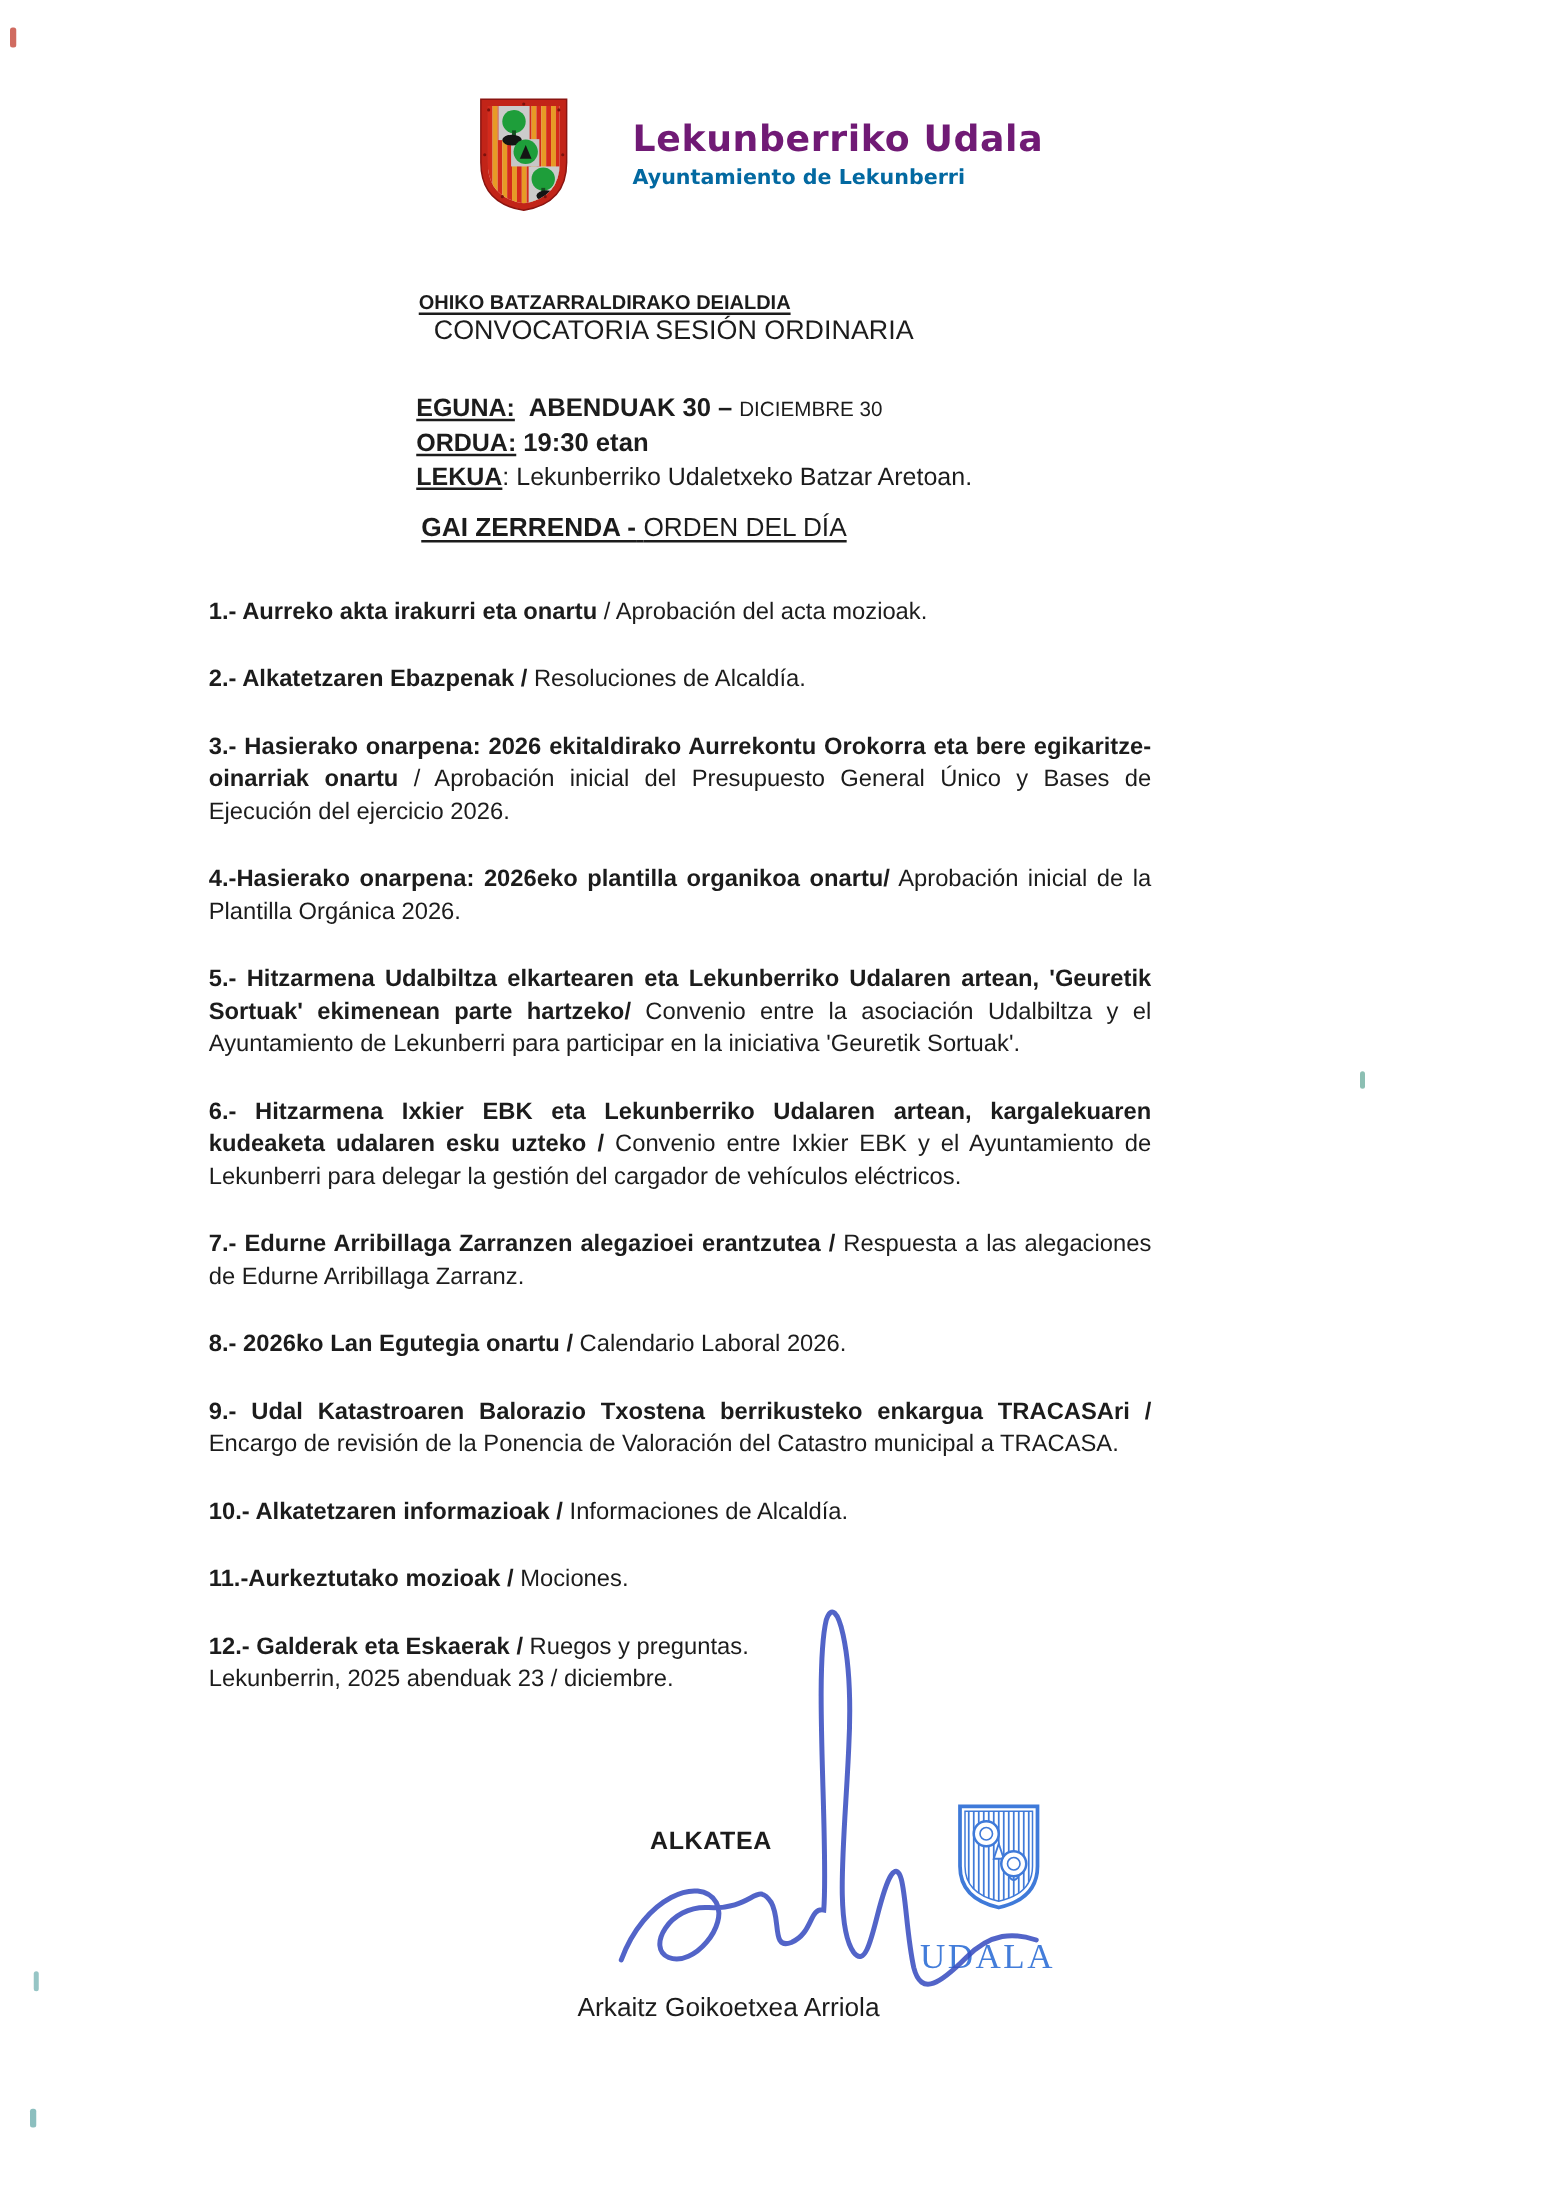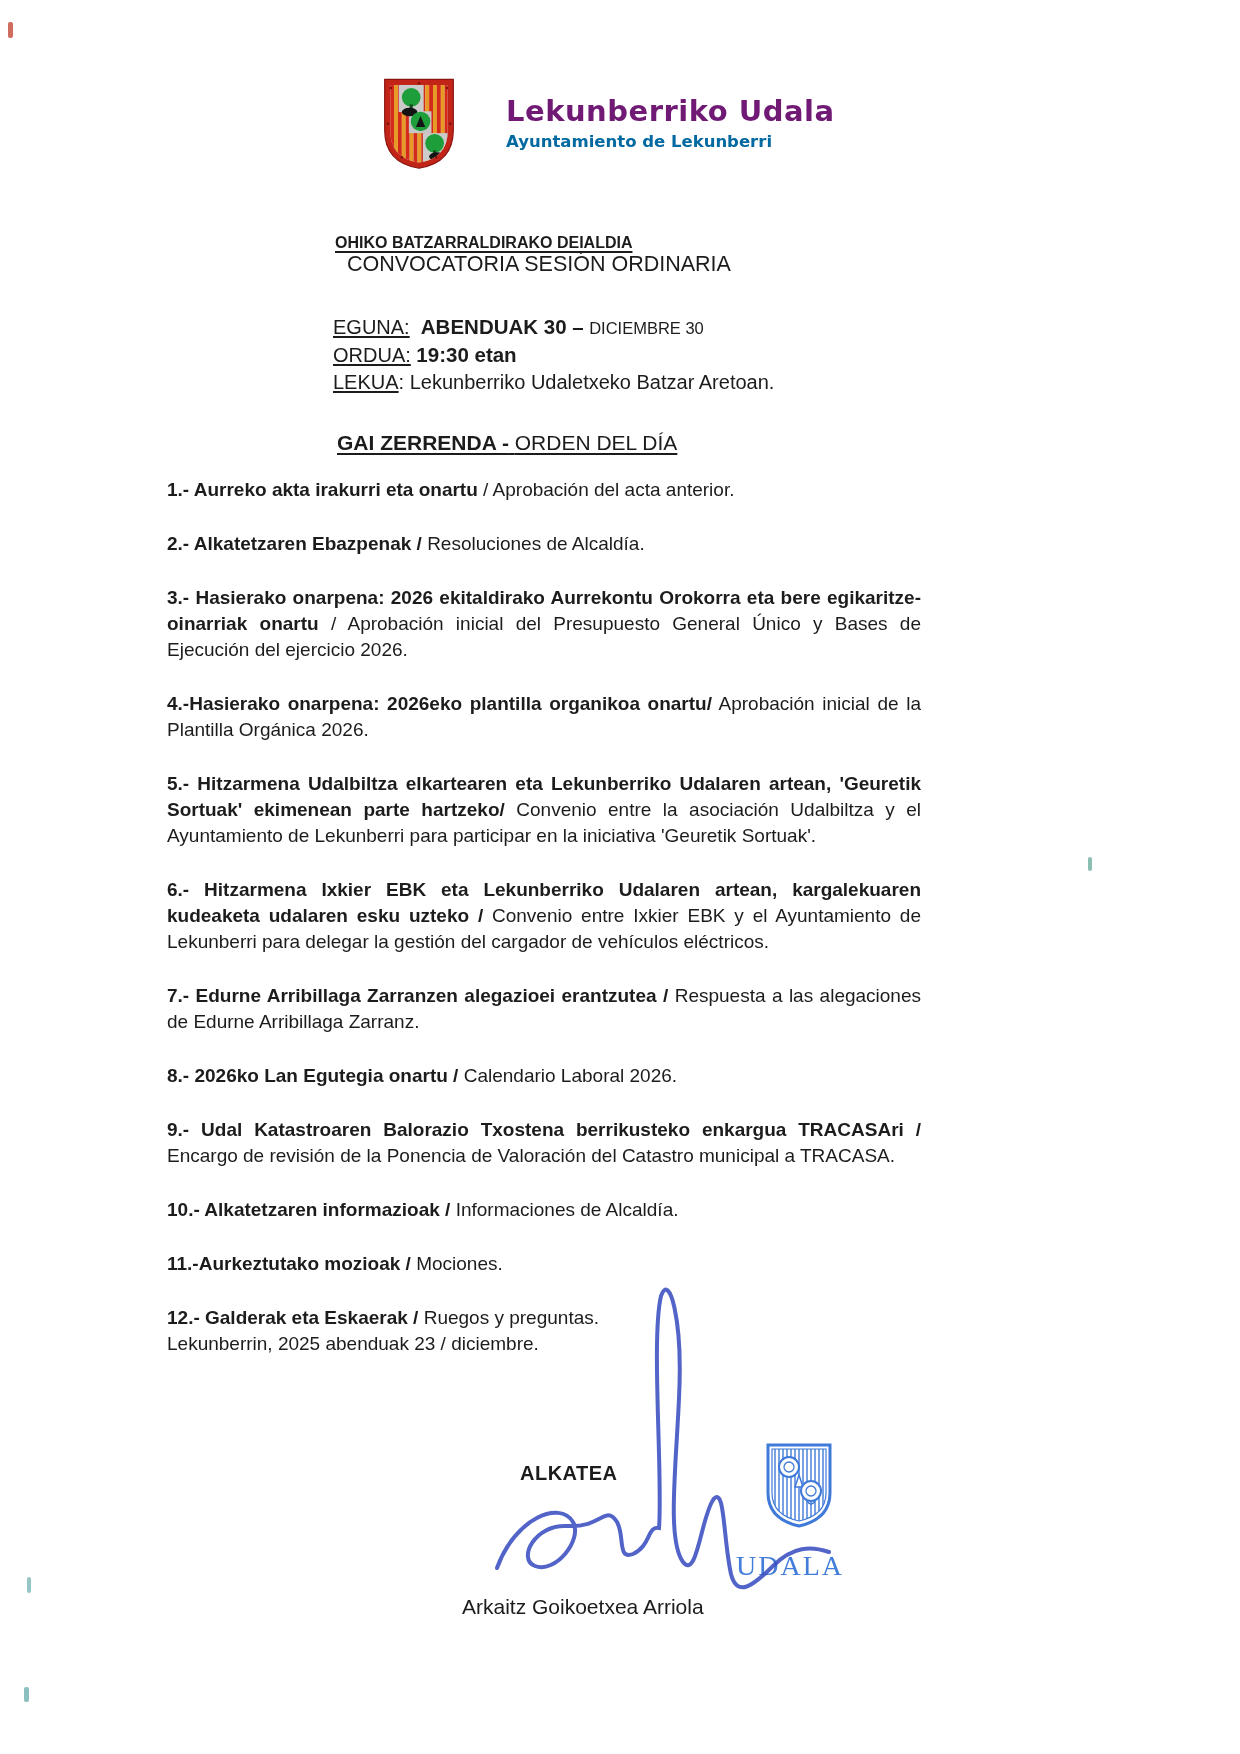--- a/index.html
+++ b/index.html
@@ -16,26 +16,26 @@
   .org-sub  { font-family:"DejaVu Sans", sans-serif; font-weight:bold; font-size:16.5px; margin-top:4px; color:#0369a1; }
 
   
   .title-block { position:absolute; left:335px; top:234px; }
   .title-eu { font-size:16px; font-weight:bold; text-decoration:underline; text-decoration-thickness:2px; text-underline-offset:3px; }
   .title-es { font-size:21.5px; margin-top:0; margin-left:12px; }
 
   
   .meta { position:absolute; left:333px; top:315px; font-size:20px; }
   .meta .row { height:28px; white-space:nowrap; }
-  .mlabel { font-weight:normal; text-decoration:underline; text-decoration-thickness:2px; text-underline-offset:2px; }
+  .mlabel { font-weight:bold; text-decoration:underline; text-decoration-thickness:2px; text-underline-offset:2px; }
   .mbold { font-weight:bold; font-size:20.5px; }
   .msmall { font-size:16.5px; }
 
   
-  .gai { position:absolute; left:337px; top:431px; font-size:21px;
+  .gai { position:absolute; left:337px; top:411px; font-size:21px;
          text-decoration:underline; text-decoration-thickness:2px; text-underline-offset:3px; }
   .gai .eu { font-weight:bold; }
 
   
   .agenda { position:absolute; left:167px; top:477px; width:754px;
             font-size:19px; line-height:26px; }
   .agenda p { margin:0 0 28px; text-align:justify; }
   .agenda p.tight { margin-bottom:0; }
   .agenda .eu { font-weight:bold; }
   .closing { margin:0; text-align:left; }
@@ -137,21 +137,21 @@
       <span class="mlabel">LEKUA</span><span>: Lekunberriko Udaletxeko Batzar Aretoan.</span>
     </div>
   </div>
 
   <div class="gai">
     <span class="eu">GAI ZERRENDA -</span>
     <span>ORDEN DEL DÍA</span>
   </div>
 
   <div class="agenda">
-    <p><span class="eu">1.- Aurreko akta irakurri eta onartu</span> <span>/ Aprobación del acta anterior.</span></p>
+    <p><span class="eu">1.- Aurreko akta irakurri eta onartu</span> <span>/ Aprobación del acta mozioak.</span></p>
     <p><span class="eu">2.- Alkatetzaren Ebazpenak /</span> <span>Resoluciones de Alcaldía.</span></p>
     <p><span class="eu">3.- Hasierako onarpena: 2026 ekitaldirako Aurrekontu Orokorra eta bere egikaritze-oinarriak onartu</span> <span>/ Aprobación inicial del Presupuesto General Único y Bases de Ejecución del ejercicio 2026.</span></p>
     <p><span class="eu">4.-Hasierako onarpena: 2026eko plantilla organikoa onartu/</span> <span>Aprobación inicial de la Plantilla Orgánica 2026.</span></p>
     <p><span class="eu">5.- Hitzarmena Udalbiltza elkartearen eta Lekunberriko Udalaren artean, 'Geuretik Sortuak' ekimenean parte hartzeko/</span> <span>Convenio entre la asociación Udalbiltza y el Ayuntamiento de Lekunberri para participar en la iniciativa 'Geuretik Sortuak'.</span></p>
     <p><span class="eu">6.- Hitzarmena Ixkier EBK eta Lekunberriko Udalaren artean, kargalekuaren kudeaketa udalaren esku uzteko /</span> <span>Convenio entre Ixkier EBK y el Ayuntamiento de Lekunberri para delegar la gestión del cargador de vehículos eléctricos.</span></p>
     <p><span class="eu">7.- Edurne Arribillaga Zarranzen alegazioei erantzutea /</span> <span>Respuesta a las alegaciones de Edurne Arribillaga Zarranz.</span></p>
     <p><span class="eu">8.- 2026ko Lan Egutegia onartu /</span> <span>Calendario Laboral 2026.</span></p>
     <p><span class="eu">9.- Udal Katastroaren Balorazio Txostena berrikusteko enkargua TRACASAri /</span> <span>Encargo de revisión de la Ponencia de Valoración del Catastro municipal a TRACASA.</span></p>
     <p><span class="eu">10.- Alkatetzaren informazioak /</span> <span>Informaciones de Alcaldía.</span></p>
     <p><span class="eu">11.-Aurkeztutako mozioak /</span> <span>Mociones.</span></p>

